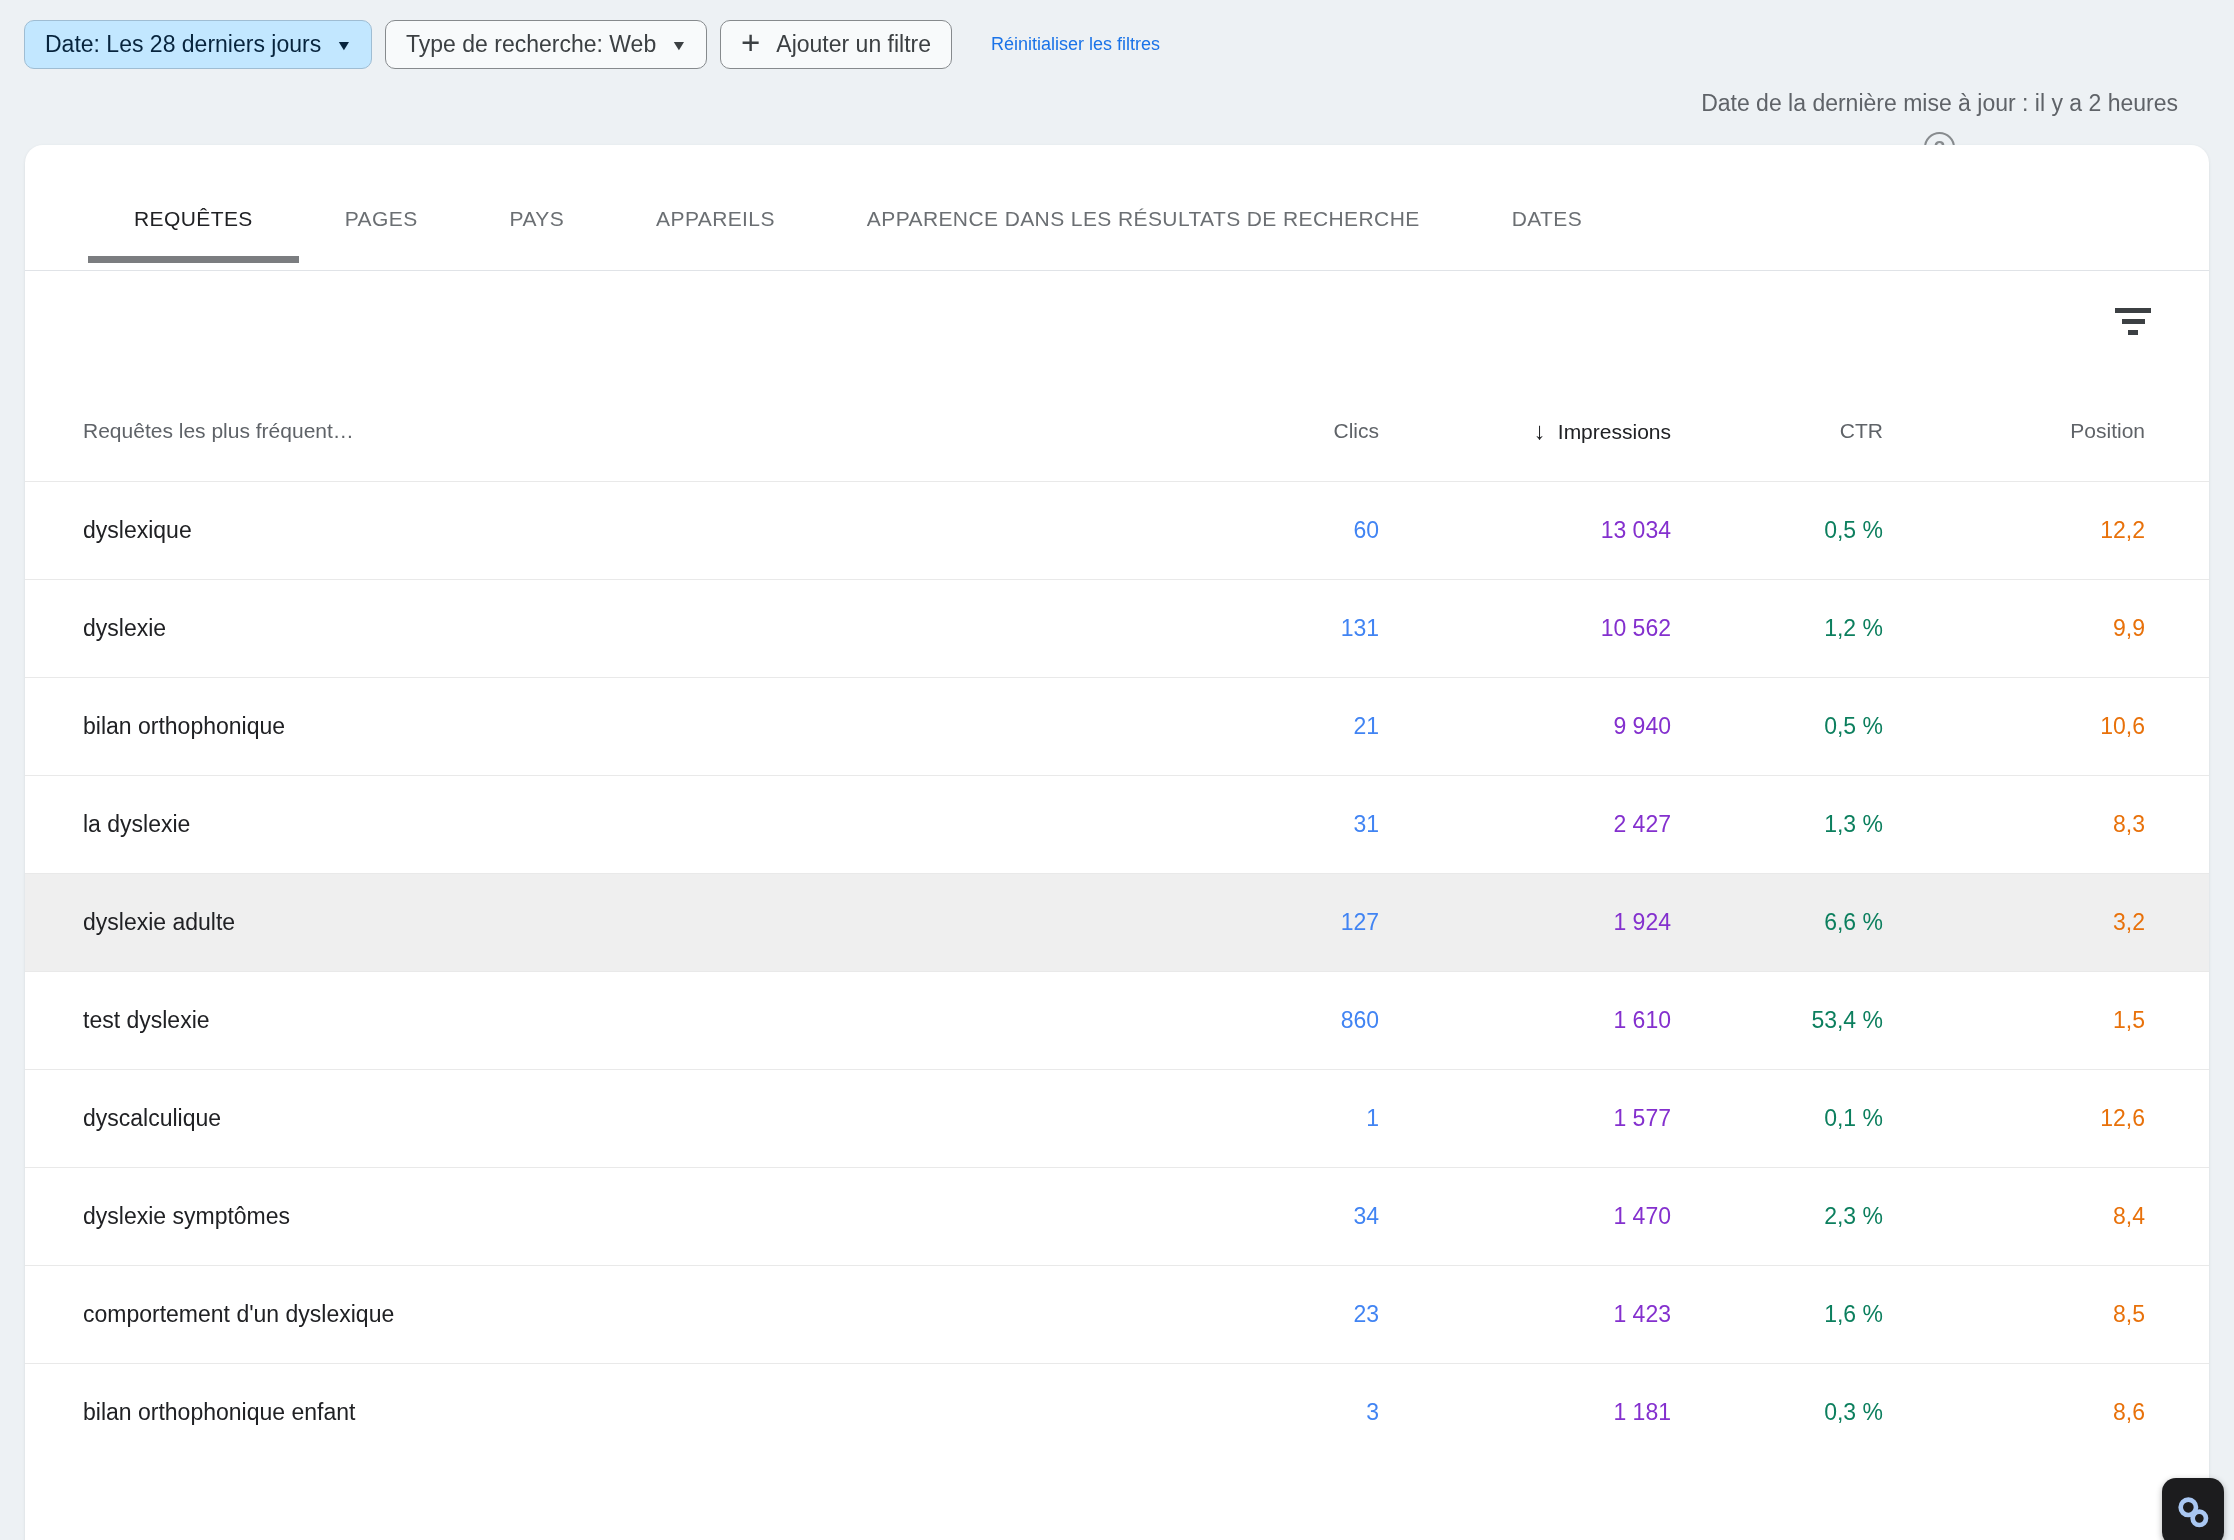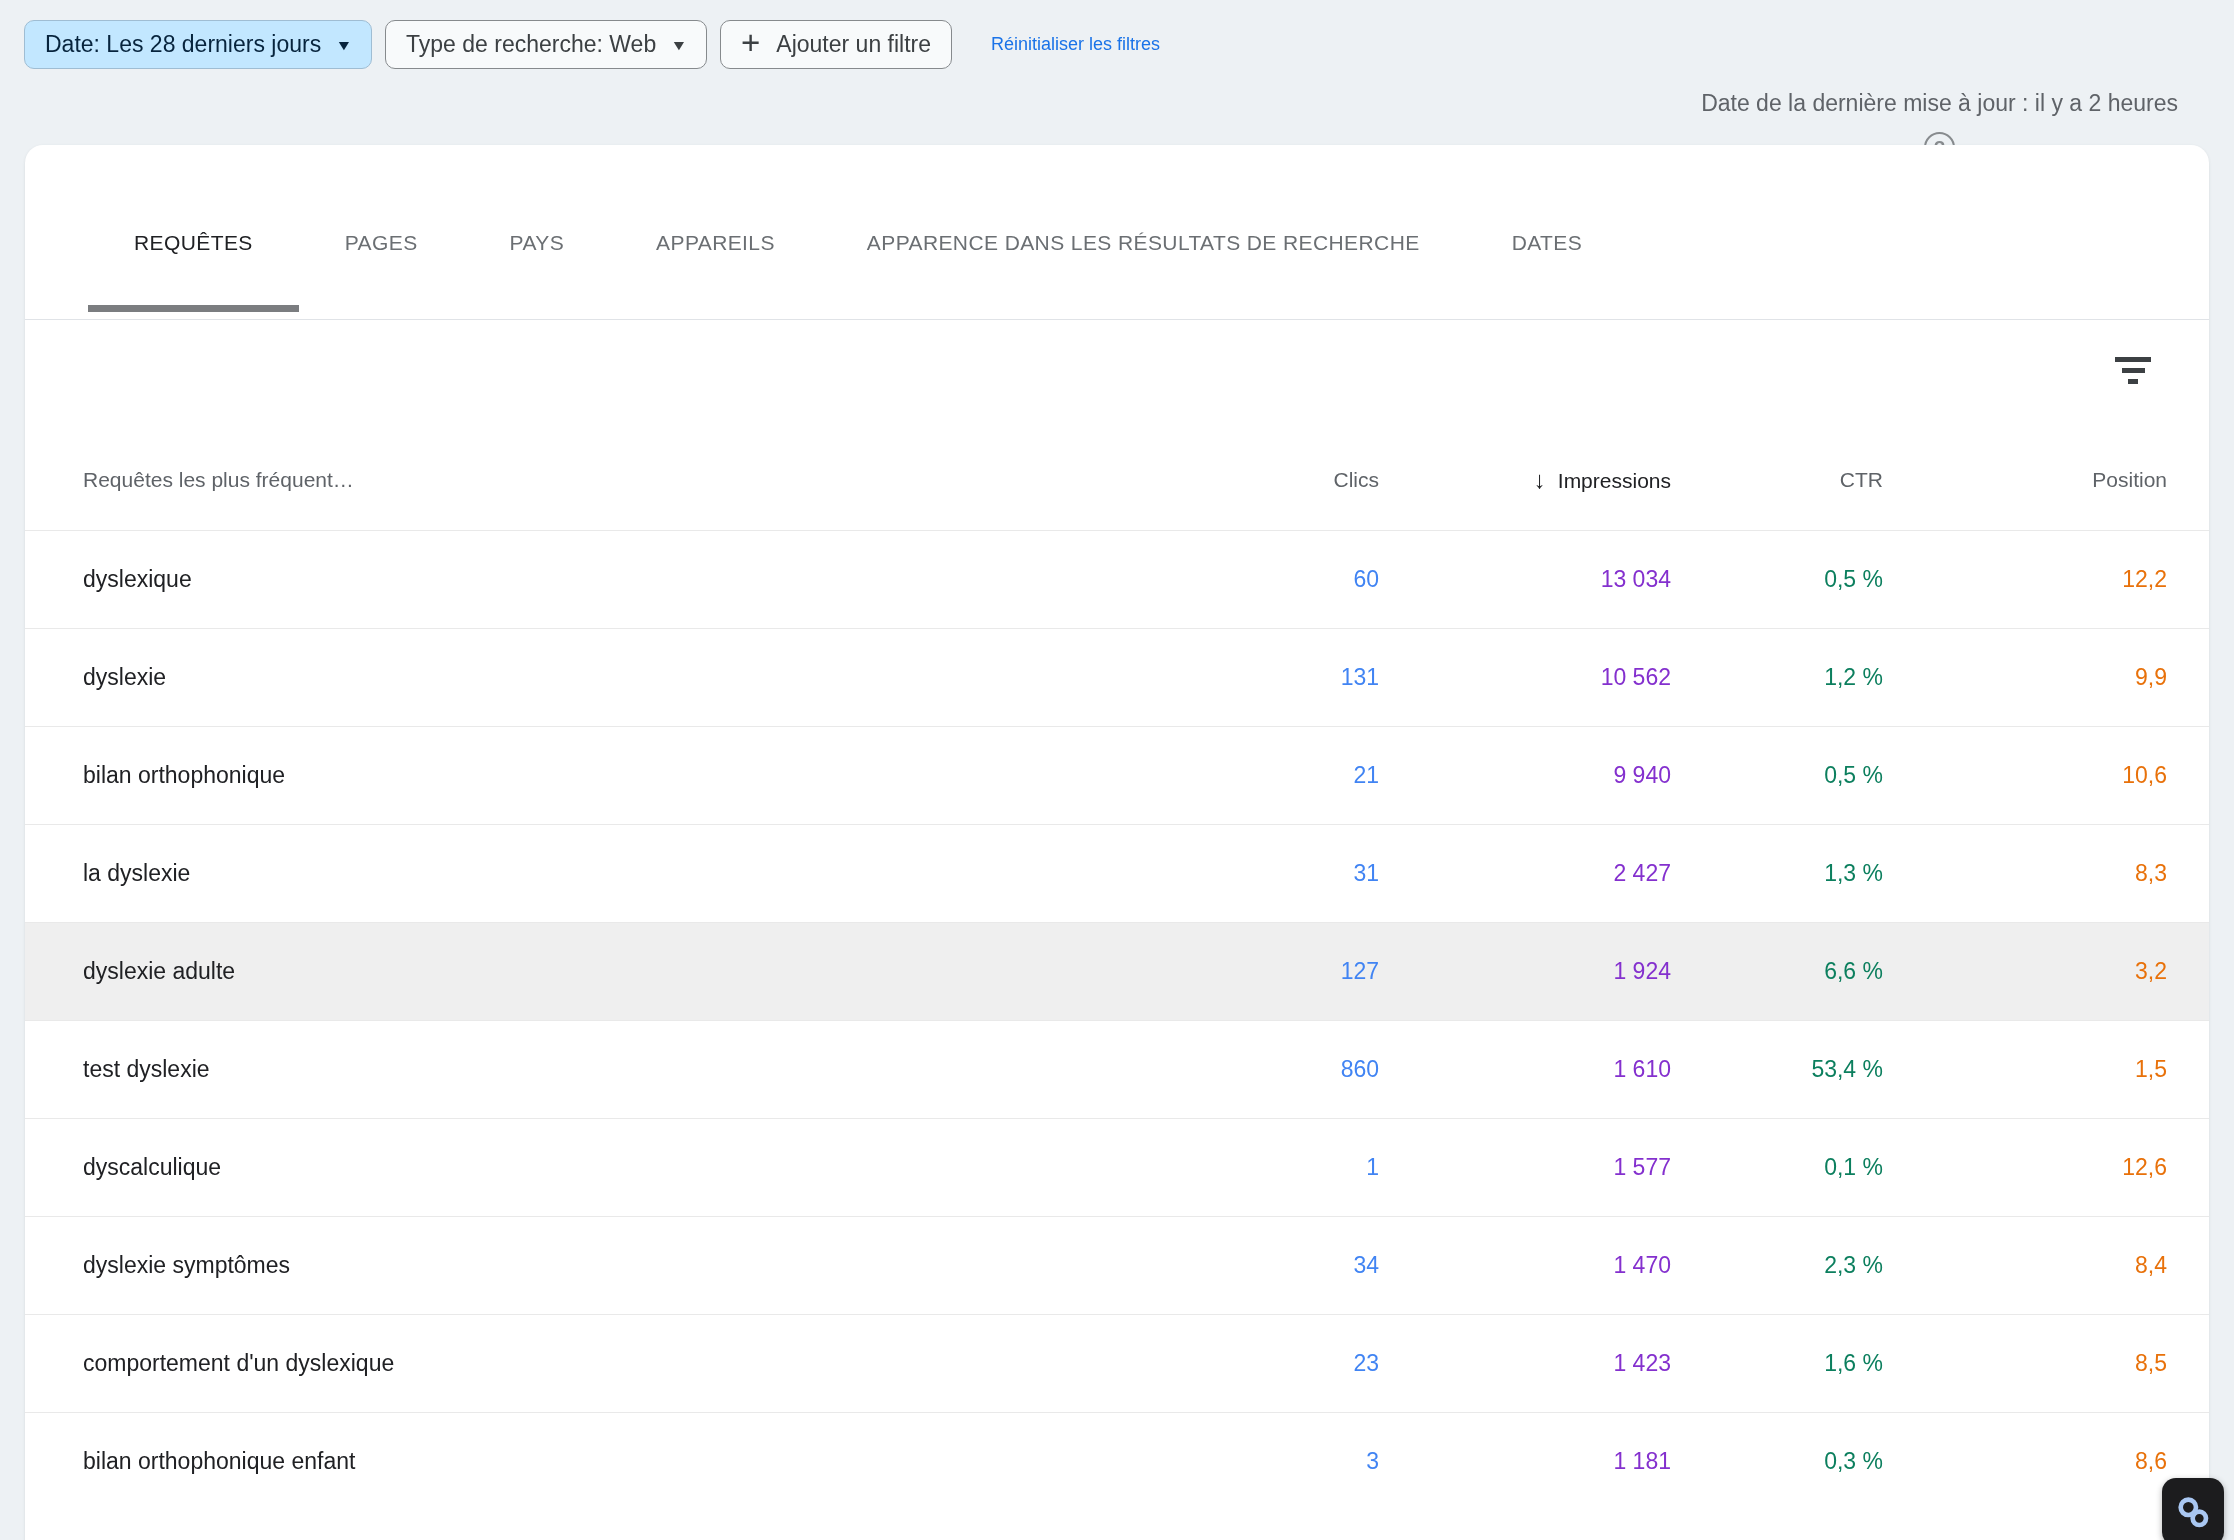--- a/index.html
+++ b/index.html
@@ -54,21 +54,21 @@
 
   
   .card {
     position: absolute; left: 25px; right: 25px; top: 145px; height: 1500px;
     background: #ffffff; border-radius: 18px 18px 0 0;
     box-shadow: 0 1px 3px rgba(60,64,67,0.12);
   }
 
   
   .tabs {
-    height: 175px; display: flex; align-items: flex-end;
+    height: 126px; display: flex; align-items: flex-end;
     padding: 30px 0 8px 63px;
     border-bottom: 1px solid #e0e3e7;
   }
   .tab {
     position: relative; height: 100%;
     display: flex; align-items: center;
     padding: 0 46px; cursor: pointer;
     font-size: 21px; letter-spacing: 0.4px;
     color: #6b6f73; font-weight: 400; white-space: nowrap;
   }
@@ -95,21 +95,21 @@
   col.c-clics { width: 290px; }
   col.c-impr  { width: 292px; }
   col.c-ctr   { width: 212px; }
   col.c-pos   { width: 326px; }
 
   tr.head-row td { height: 100px; font-size: 21px; color: #5f6368; }
   tr.head-row td.q { padding-left: 58px; }
   tr.head-row td.n { text-align: right; }
   tr.head-row td.sorted { color: #202124; font-weight: 500; }
   tr.head-row .sort-arrow { font-weight: 400; font-size: 24px; margin-right: 12px; }
-  td.last { padding-right: 42px; }
+  td.last { padding-right: 64px; }
 
   tr.data-row td { height: 98px; border-top: 1px solid #e9e9e9; font-size: 23px; }
   tr.data-row { cursor: pointer; }
   tr.data-row td.q { padding-left: 58px; color: #202124; }
   tr.data-row td.n { text-align: right; }
   tr.data-row.highlight td { background: #efefef; }
   td.v-clics { color: var(--clics, #4184f3); }
   td.v-impr  { color: var(--impressions, #8430ce); }
   td.v-ctr   { color: var(--ctr, #0c7f5e); }
   td.v-pos   { color: var(--position, #e8710a); }

